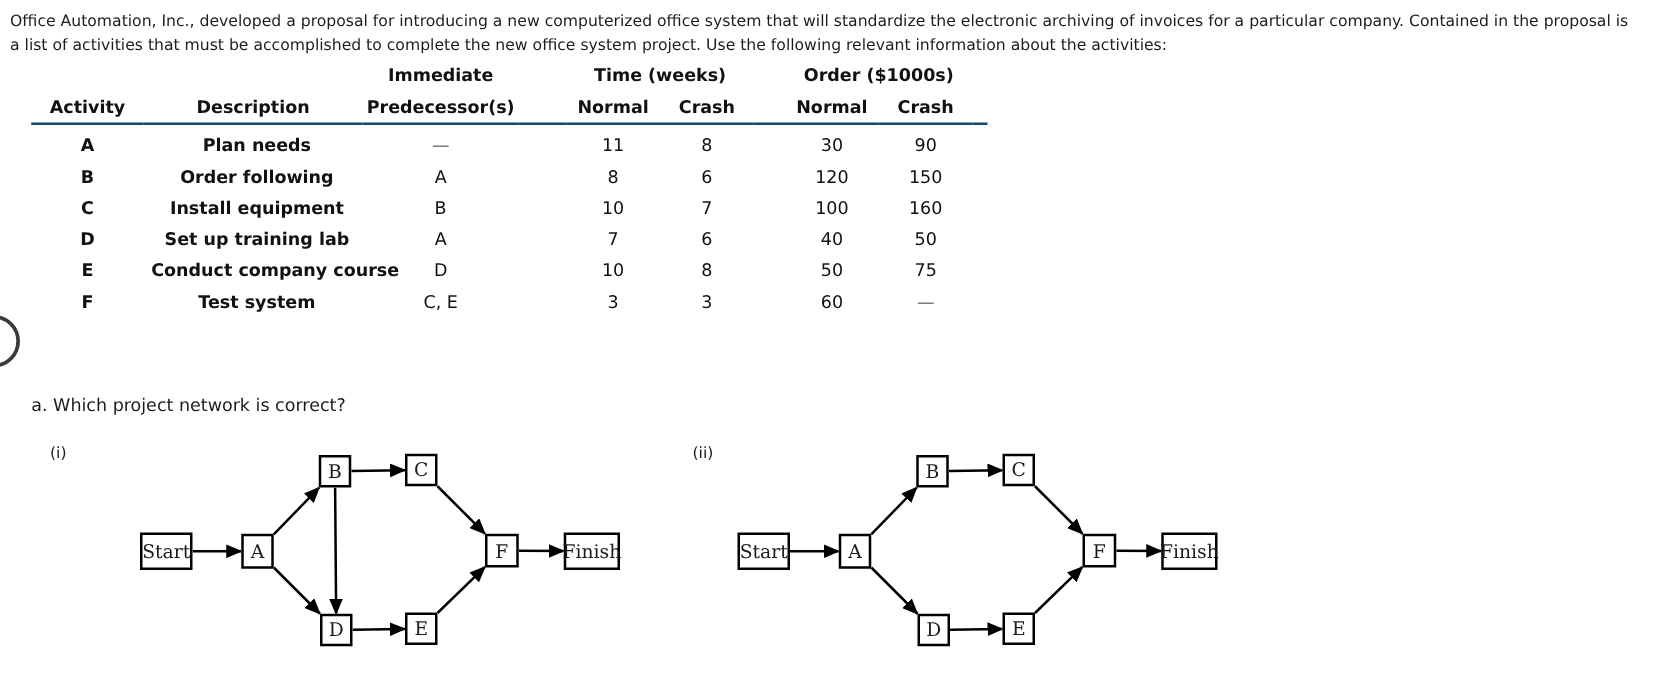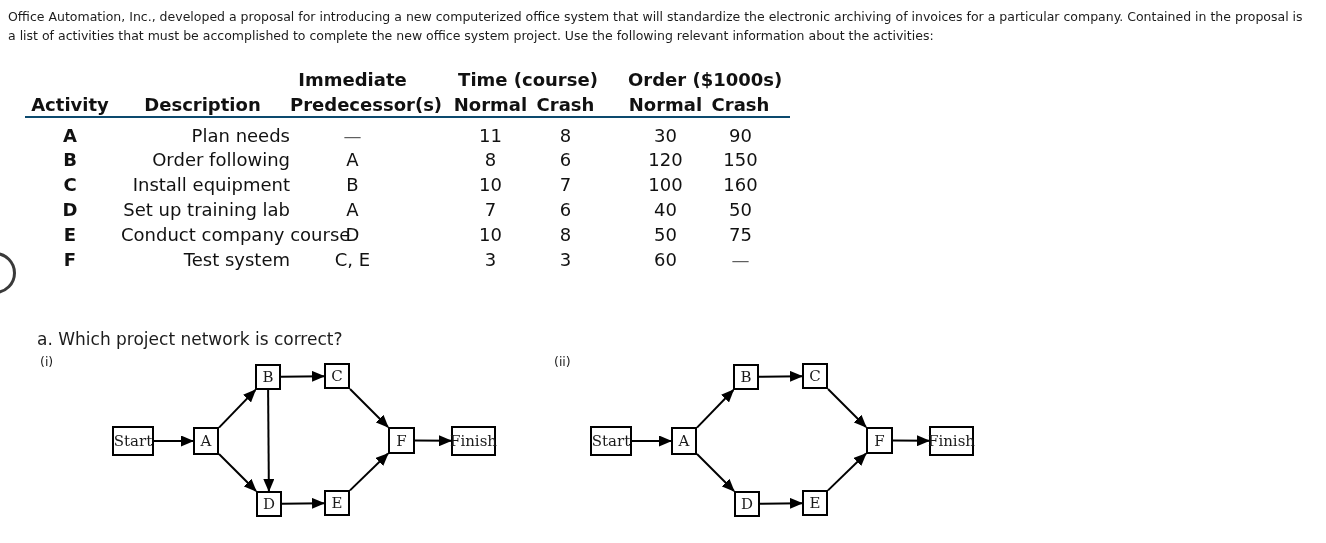--- a/index.html
+++ b/index.html
@@ -27,51 +27,51 @@
     top: 252px;
     width: 36px;
     height: 36px;
     border: 3px solid #3a3a3a;
     border-radius: 50%;
     background: transparent;
   }
   table.activity-table {
     position: absolute;
     left: 25px;
-    top: 66px;
+    top: 48px;
     width: 765px;
     border-collapse: collapse;
     table-layout: fixed;
-    font-size: 18px;
+    font-size: 14px;
     color: #111;
   }
   .activity-table td {
     text-align: center;
     vertical-align: middle;
     padding: 0;
     white-space: nowrap;
     overflow: visible;
   }
   .activity-table tr.ghead td { font-weight: bold; height: 26px; }
   .activity-table tr.chead td {
     font-weight: bold;
     height: 24px;
     border-bottom: 2px solid #0c4a6e;
   }
   .activity-table tr.drow td { height: 25px; }
   .activity-table tr.drow-first td { height: 30px; padding-top: 5px; box-sizing: border-box; }
-  .activity-table td.desc { text-align: right; padding-left: 6px; }
+  .activity-table td.desc { text-align: center; padding-left: 6px; font-weight: bold; }
   .activity-table td.act { font-weight: bold; }
   .activity-table td.dash { color: #5f5f5f; }
   .question {
     position: absolute;
     left: 21px;
     top: 313px;
-    font-size: 17px;
-    margin: 16px;
+    font-size: 14px;
+    margin: 4px;
   }
   .dlabel {
     position: absolute;
     top: 354px;
     font-size: 12.5px;
   }
   .dlabel.one { left: 40px; }
   .dlabel.two { left: 522px; margin-left: 32px; }
   .diagram {
     position: absolute;
@@ -115,21 +115,21 @@
       <col style="width:25px">
         <col style="width:75px">
         <col style="width:75px">
       <col style="width:12px">
     </colgroup>
     <tbody>
         <tr class="ghead">
       <td colspan="2"></td>
       <td>Immediate</td>
       <td></td>
-      <td colspan="2">Time (course)</td>
+      <td colspan="2">Time (weeks)</td>
       <td></td>
       <td colspan="2">Order ($1000s)</td>
       <td></td>
     </tr>
     <tr class="chead">
       <td>Activity</td>
       <td>Description</td>
       <td>Predecessor(s)</td>
       <td></td>
       <td>Normal</td>

